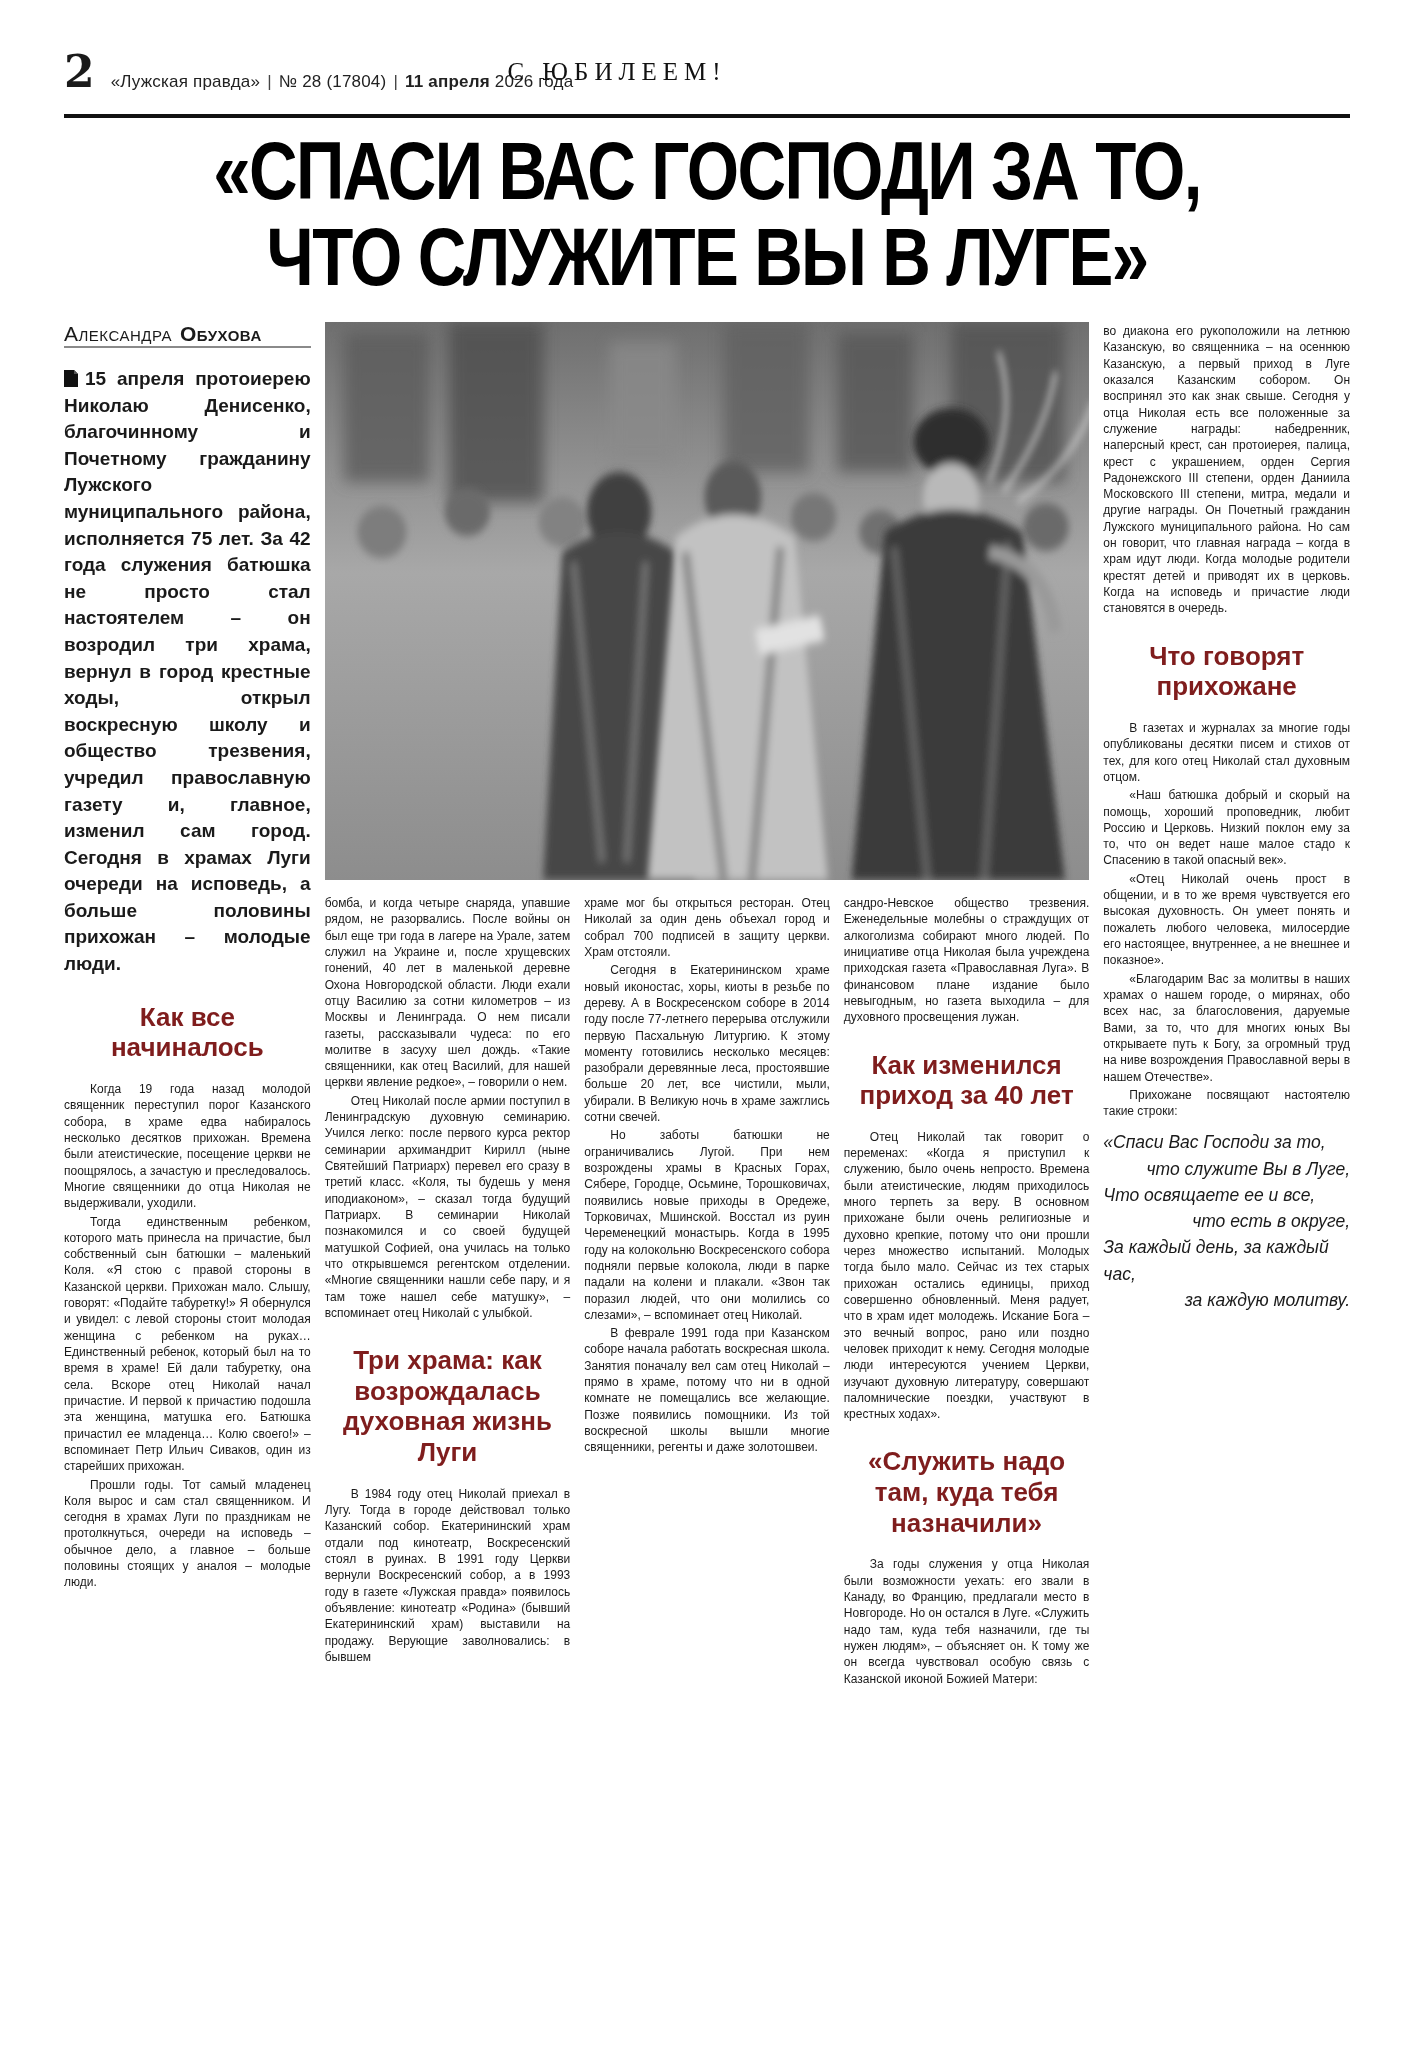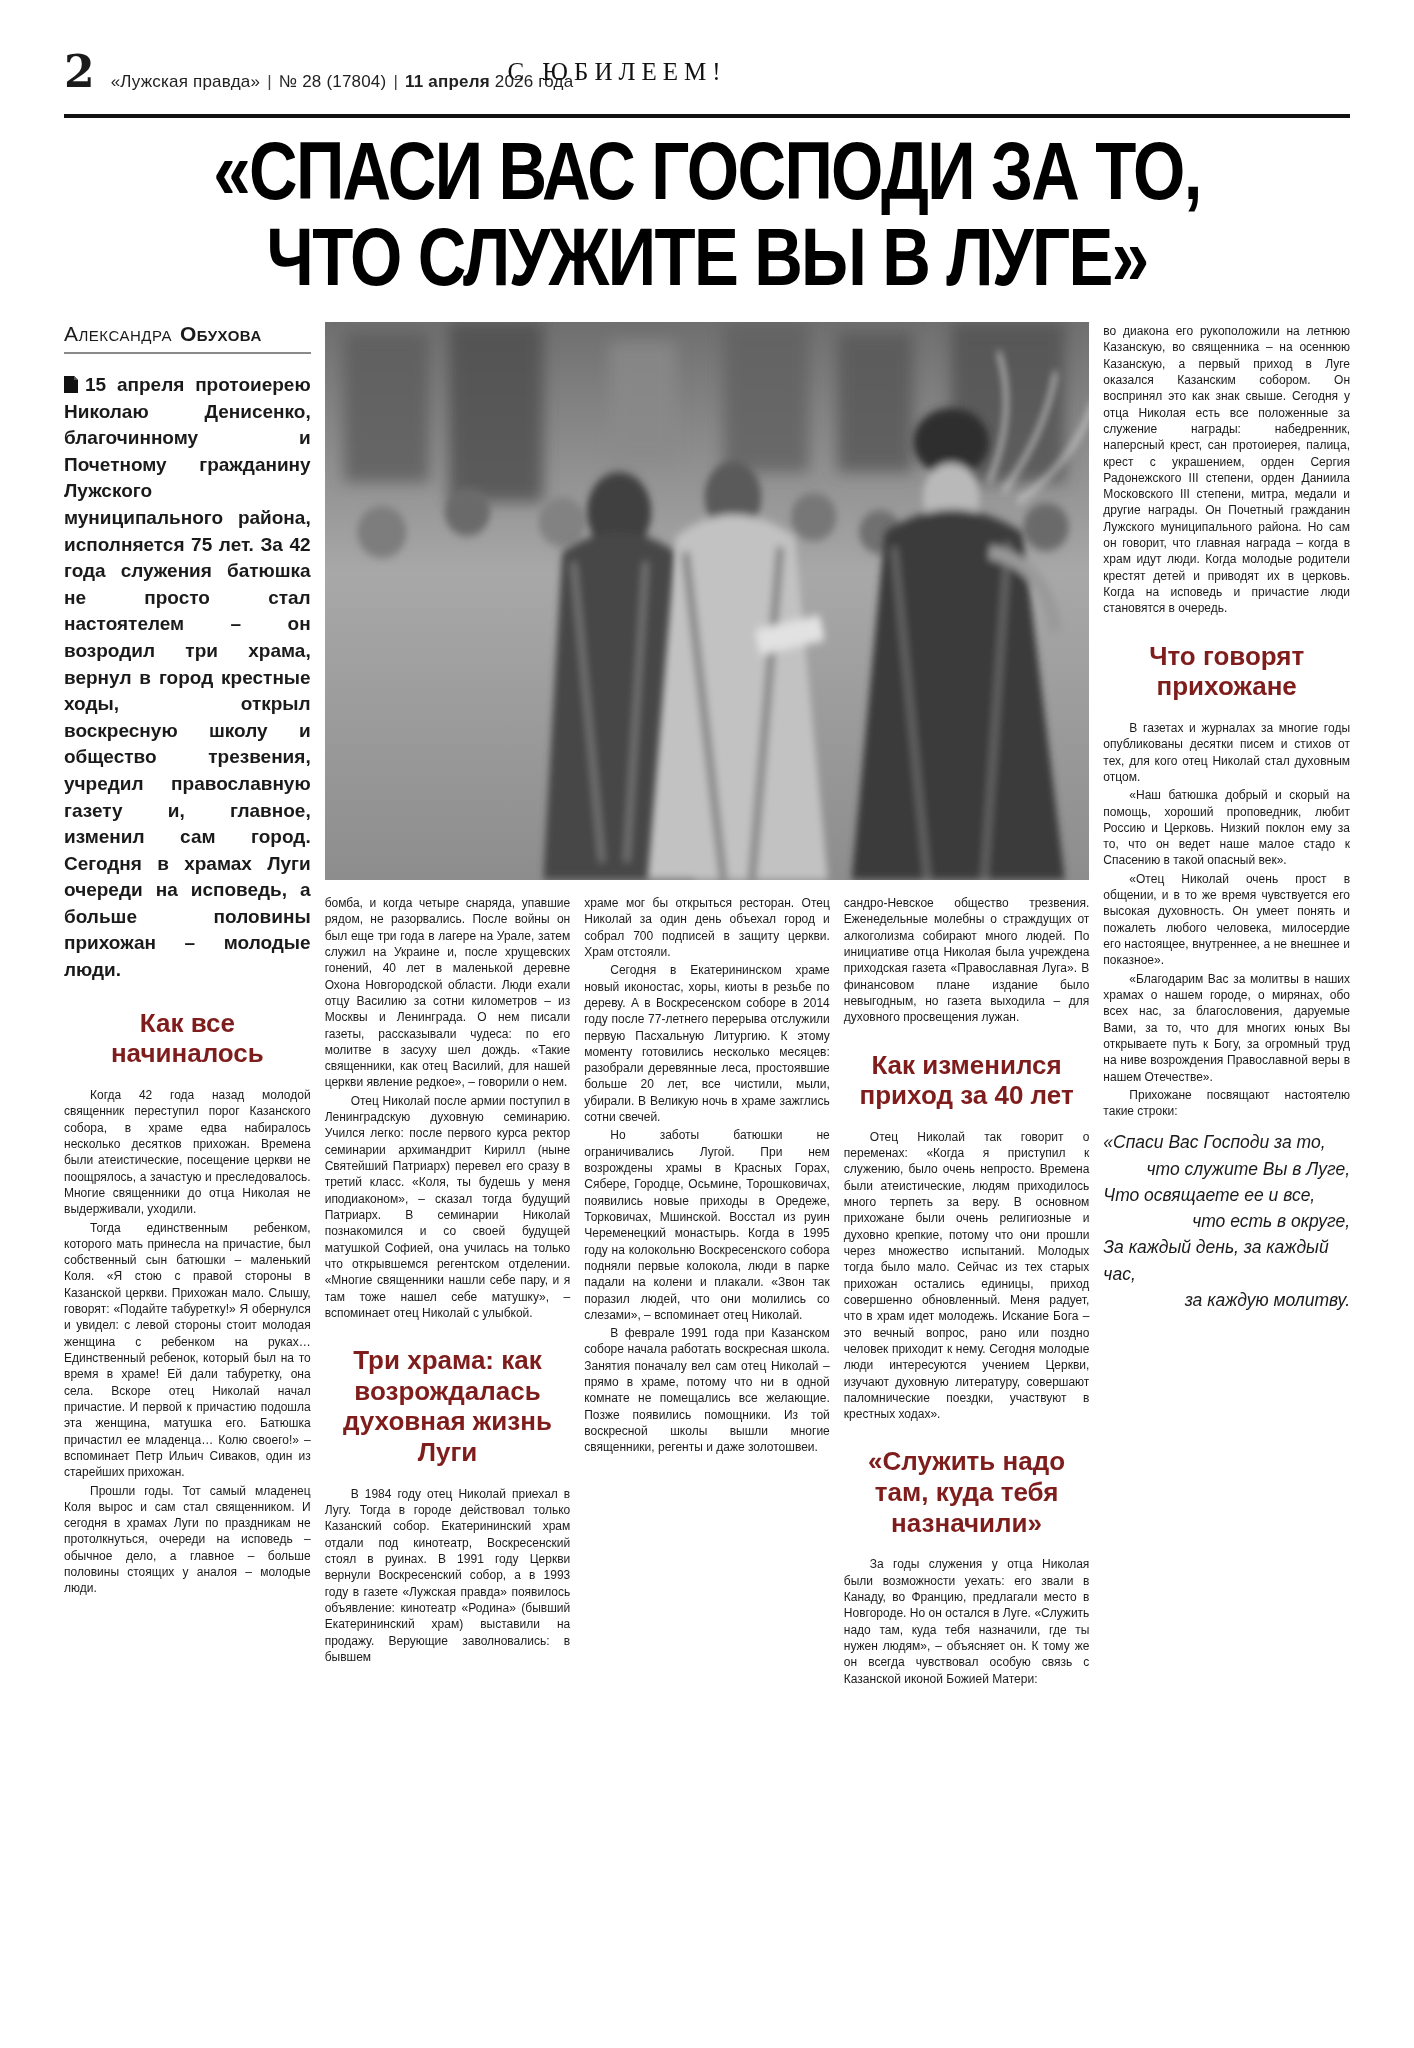--- a/index.html
+++ b/index.html
@@ -32,21 +32,21 @@
   .mid{flex:3.1 1 0;min-width:0;display:flex;flex-direction:column;}
   .mid-cols{display:flex;gap:14px;margin-top:14px;align-items:flex-start;}
   .mid-cols .col{flex:1 1 0;}
   
   .body-p{font-size:12px;line-height:1.36;text-align:justify;margin:1px 0 2px 0;}
   .body-p.indent{text-indent:26px;}
   .col-head{
     font-weight:bold;font-size:26px;line-height:1.18;text-align:center;margin:24px 6px 18px 6px;color:#7f1d1d;
   }
   .byline{display:flex;align-items:baseline;gap:8px;border-bottom:2px solid #8a8a8a;
-    padding-bottom:6px;margin-bottom:18px;font-variant:small-caps;font-size:21px;letter-spacing:0.5px;}
+    padding-bottom:0;margin-bottom:18px;font-variant:small-caps;font-size:21px;letter-spacing:0.5px;}
   .byline .bl-last{font-weight:bold;}
   .lead{font-weight:bold;font-size:19px;line-height:1.4;text-align:justify;margin:0;}
   .lead-icon{display:inline-block;vertical-align:-2px;margin-right:7px;}
   
   .photo{width:100%;height:558px;overflow:hidden;background:#9a9a9a;}
   .photo svg{display:block;width:100%;height:100%;}
   
   .poem{font-style:italic;font-size:17.5px;line-height:1.5;margin:10px 0 14px 0;}
   .poem-line{text-align:left;}
   .poem-line.right{text-align:right;}
@@ -79,21 +79,21 @@
         <span class="bl-first">Александра</span>
         <span class="bl-last">Обухова</span>
       </div>
       <p class="lead">
         <svg class="lead-icon" width="14" height="17" viewBox="0 0 14 17">
             <path d="M0 0 h10 l4 4 v13 h-14 z" fill="#111"></path>
             <path d="M10 0 l4 4 h-4 z" fill="#555"></path>
           </svg><span>15 апреля протоиерею Николаю Денисенко, благочинному и Почетному гражданину Лужского муниципального района, исполняется 75 лет. За 42 года служения батюшка не просто стал настоятелем – он возродил три храма, вернул в город крестные ходы, открыл воскресную школу и общество трезвения, учредил православную газету и, главное, изменил сам город. Сегодня в храмах Луги очереди на исповедь, а больше половины прихожан – молодые люди.</span>
       </p>
       <h2 class="col-head">Как все начиналось</h2>
-      <p class="body-p indent">Когда 42 года назад молодой священник переступил порог Казанского собора, в храме едва набиралось несколько десятков прихожан. Времена были атеистические, посещение церкви не поощрялось, а зачастую и преследовалось. Многие священники до отца Николая не выдерживали, уходили.</p>
+      <p class="body-p indent">Когда 19 года назад молодой священник переступил порог Казанского собора, в храме едва набиралось несколько десятков прихожан. Времена были атеистические, посещение церкви не поощрялось, а зачастую и преследовалось. Многие священники до отца Николая не выдерживали, уходили.</p>
       <p class="body-p indent">Тогда единственным ребенком, которого мать принесла на причастие, был собственный сын батюшки – маленький Коля. «Я стою с правой стороны в Казанской церкви. Прихожан мало. Слышу, говорят: «Подайте табуретку!» Я обернулся и увидел: с левой стороны стоит молодая женщина с ребенком на руках… Единственный ребенок, который был на то время в храме! Ей дали табуретку, она села. Вскоре отец Николай начал причастие. И первой к причастию подошла эта женщина, матушка его. Батюшка причастил ее младенца… Колю своего!» – вспоминает Петр Ильич Сиваков, один из старейших прихожан.</p>
       <p class="body-p indent">Прошли годы. Тот самый младенец Коля вырос и сам стал священником. И сегодня в храмах Луги по праздникам не протолкнуться, очереди на исповедь – обычное дело, а главное – больше половины стоящих у аналоя – молодые люди.</p>
 
     </div>
 
     <div class="mid">
       <div class="photo">
         <svg viewBox="0 0 806 558" preserveAspectRatio="none">
           <defs>
             <linearGradient id="bg" x1="0" y1="0" x2="0" y2="1">

